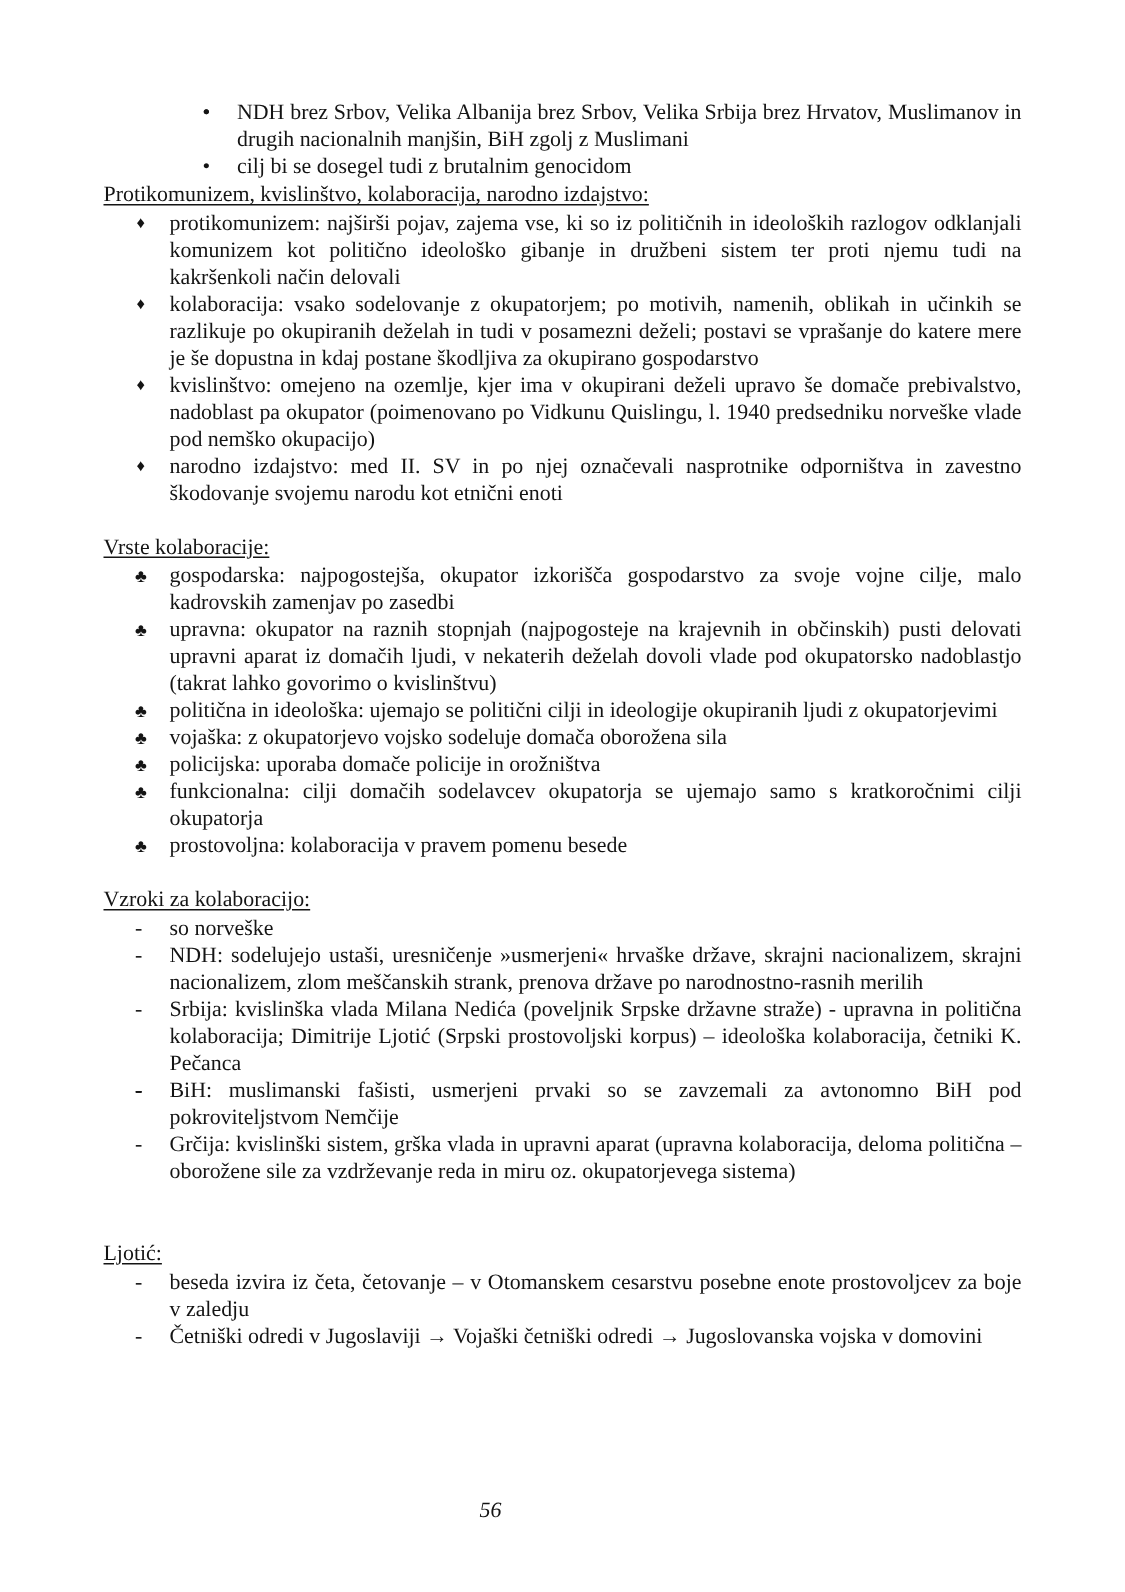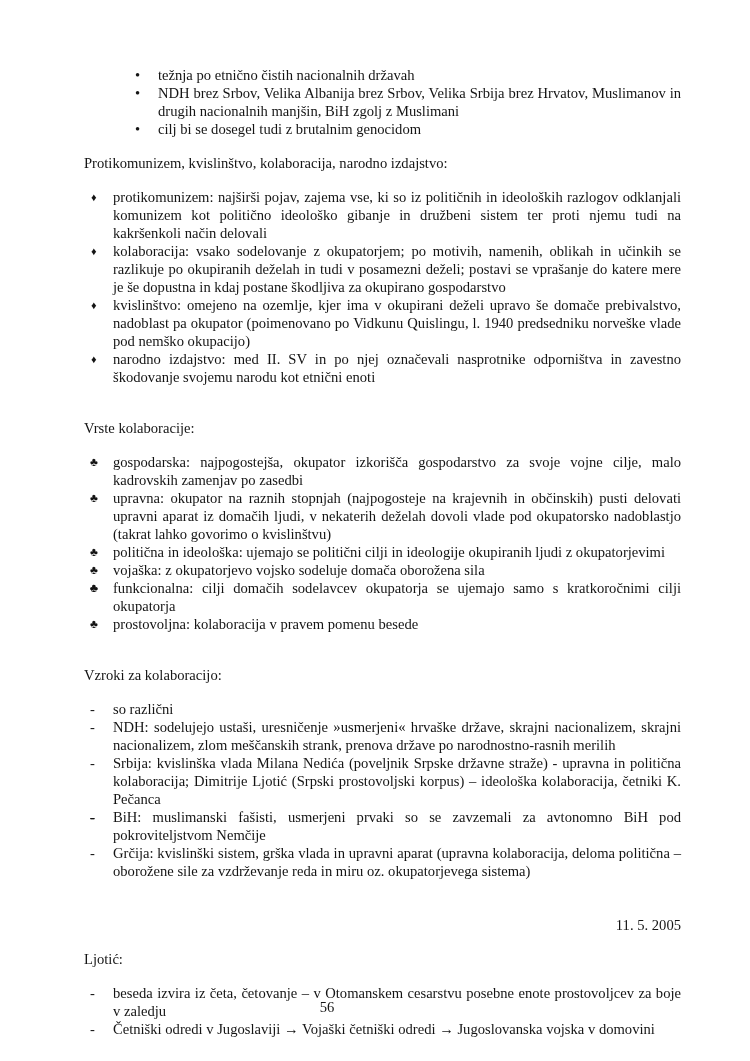--- a/index.html
+++ b/index.html
@@ -2,83 +2,82 @@
 <html><head>
   <meta charset="utf-8">
   <style>
     html, body { margin: 0; padding: 0; background: #ffffff; }
     body {
       width: 750px; height: 1061px; position: relative; overflow: hidden;
       font-family: "Liberation Serif", "DejaVu Serif", serif;
       color: #141414; font-size: 14.6px; line-height: 18px;
     }
     .page { position: absolute; left: 68px; top: 66px; width: 613px; }
-    .heading { text-underline-offset: 2px; margin: 16px; }
+    .heading { text-decoration: underline; text-underline-offset: 2px; margin: 1px; }
     ul.list { list-style: none; margin: 0; padding: 0; }
     ul.list li { position: relative; text-align: justify; }
     .l-dot li { padding-left: 90px; }
     .l-dot .mk { position: absolute; left: 67px; top: 0; }
     .l-dia li, .l-club li { padding-left: 45px; }
     .l-dia .mk { position: absolute; left: 23px; top: 0; font-size: 11px; }
     .l-club .mk { position: absolute; left: 22px; top: 0; font-size: 12px; }
     .l-dash li { padding-left: 45px; }
     .l-dash .mk { position: absolute; left: 22px; top: 0; }
     .gap { height: 17px; }
     .gap2 { height: 36px; }
     .date { text-align: right; }
-    .pagenum { position: absolute; left: 0; width: 654px; top: 998px; text-align: center; }
+    .pagenum { position: absolute; left: 0; width: 654px; top: 998px; text-align: center; font-style: italic; }
   </style>
 </head>
 <body>
 
 <div class="page">
 
   <ul class="list l-dot">
-    <li><span class="mk">•</span><span>težnja po etnično čistih nacionalnih državah</span></li>
+    <li><span class="mk">•</span></li>
     <li><span class="mk">•</span><span>NDH brez Srbov, Velika Albanija brez Srbov, Velika Srbija brez Hrvatov, Muslimanov in drugih nacionalnih manjšin, BiH zgolj z Muslimani</span></li>
     <li><span class="mk">•</span><span>cilj bi se dosegel tudi z brutalnim genocidom</span></li>
   </ul>
 
   <p class="heading">Protikomunizem, kvislinštvo, kolaboracija, narodno izdajstvo:</p>
   <ul class="list l-dia">
     <li><span class="mk">♦</span><span>protikomunizem: najširši pojav, zajema vse, ki so iz političnih in ideoloških razlogov odklanjali komunizem kot politično ideološko gibanje in družbeni sistem ter proti njemu tudi na kakršenkoli način delovali</span></li>
     <li><span class="mk">♦</span><span>kolaboracija: vsako sodelovanje z okupatorjem; po motivih, namenih, oblikah in učinkih se razlikuje po okupiranih deželah in tudi v posamezni deželi; postavi se vprašanje do katere mere je še dopustna in kdaj postane škodljiva za okupirano gospodarstvo</span></li>
     <li><span class="mk">♦</span><span>kvislinštvo: omejeno na ozemlje, kjer ima v okupirani deželi upravo še domače prebivalstvo, nadoblast pa okupator (poimenovano po Vidkunu Quislingu, l. 1940 predsedniku norveške vlade pod nemško okupacijo)</span></li>
     <li><span class="mk">♦</span><span>narodno izdajstvo: med II. SV in po njej označevali nasprotnike odporništva in zavestno škodovanje svojemu narodu kot etnični enoti</span></li>
   </ul>
 
   <div class="gap"></div>
 
   <p class="heading">Vrste kolaboracije:</p>
   <ul class="list l-club">
     <li><span class="mk">♣</span><span>gospodarska: najpogostejša, okupator izkorišča gospodarstvo za svoje vojne cilje, malo kadrovskih zamenjav po zasedbi</span></li>
     <li><span class="mk">♣</span><span>upravna: okupator na raznih stopnjah (najpogosteje na krajevnih in občinskih) pusti delovati upravni aparat iz domačih ljudi, v nekaterih deželah dovoli vlade pod okupatorsko nadoblastjo (takrat lahko govorimo o kvislinštvu)</span></li>
     <li><span class="mk">♣</span><span>politična in ideološka: ujemajo se politični cilji in ideologije okupiranih ljudi z okupatorjevimi</span></li>
     <li><span class="mk">♣</span><span>vojaška: z okupatorjevo vojsko sodeluje domača oborožena sila</span></li>
-    <li><span class="mk">♣</span></li>
+    <li><span class="mk">♣</span><span>policijska: uporaba domače policije in orožništva</span></li>
     <li><span class="mk">♣</span><span>funkcionalna: cilji domačih sodelavcev okupatorja se ujemajo samo s kratkoročnimi cilji okupatorja</span></li>
     <li><span class="mk">♣</span><span>prostovoljna: kolaboracija v pravem pomenu besede</span></li>
   </ul>
 
   <div class="gap"></div>
 
   <p class="heading">Vzroki za kolaboracijo:</p>
   <ul class="list l-dash">
-    <li><span class="mk">-</span><span>so različni</span></li>
+    <li><span class="mk">-</span><span>so norveške</span></li>
     <li><span class="mk">-</span><span>NDH: sodelujejo ustaši, uresničenje »usmerjeni« hrvaške države, skrajni nacionalizem, skrajni nacionalizem, zlom meščanskih strank, prenova države po narodnostno-rasnih merilih</span></li>
     <li><span class="mk">-</span><span>Srbija: kvislinška vlada Milana Nedića (poveljnik Srpske državne straže) - upravna in politična kolaboracija; Dimitrije Ljotić (Srpski prostovoljski korpus) – ideološka kolaboracija, četniki K. Pečanca</span></li>
     <li><span class="mk">-</span></li>
     <li><span class="mk">-</span></li>
     <li><span class="mk">-</span><span>BiH: muslimanski fašisti, usmerjeni prvaki so se zavzemali za avtonomno BiH pod pokroviteljstvom Nemčije</span></li>
     <li><span class="mk">-</span><span>Grčija: kvislinški sistem, grška vlada in upravni aparat (upravna kolaboracija, deloma politična – oborožene sile za vzdrževanje reda in miru oz. okupatorjevega sistema)</span></li>
   </ul>
 
   <div class="gap2"></div>
 
-  <div class="date">11. 5. 2005</div>
   <p class="heading">Ljotić:</p>
   <ul class="list l-dash">
     <li><span class="mk">-</span><span>beseda izvira iz četa, četovanje – v Otomanskem cesarstvu posebne enote prostovoljcev za boje v zaledju</span></li>
     <li><span class="mk">-</span><span>Četniški odredi v Jugoslaviji → Vojaški četniški odredi → Jugoslovanska vojska v domovini</span></li>
   </ul>
 </div>
 
 <div class="pagenum">56</div>
 
 </body></html>

